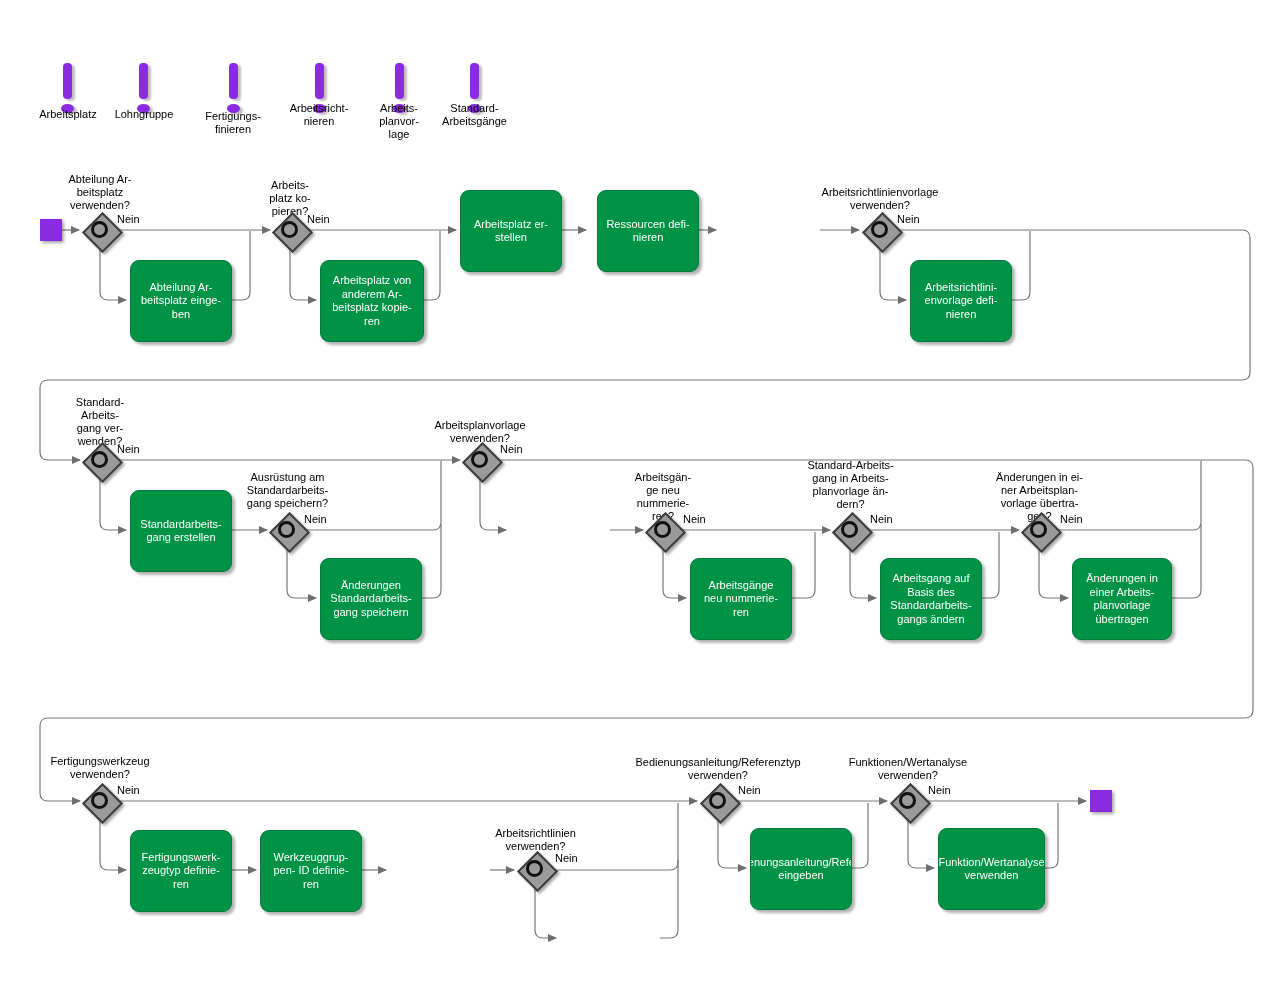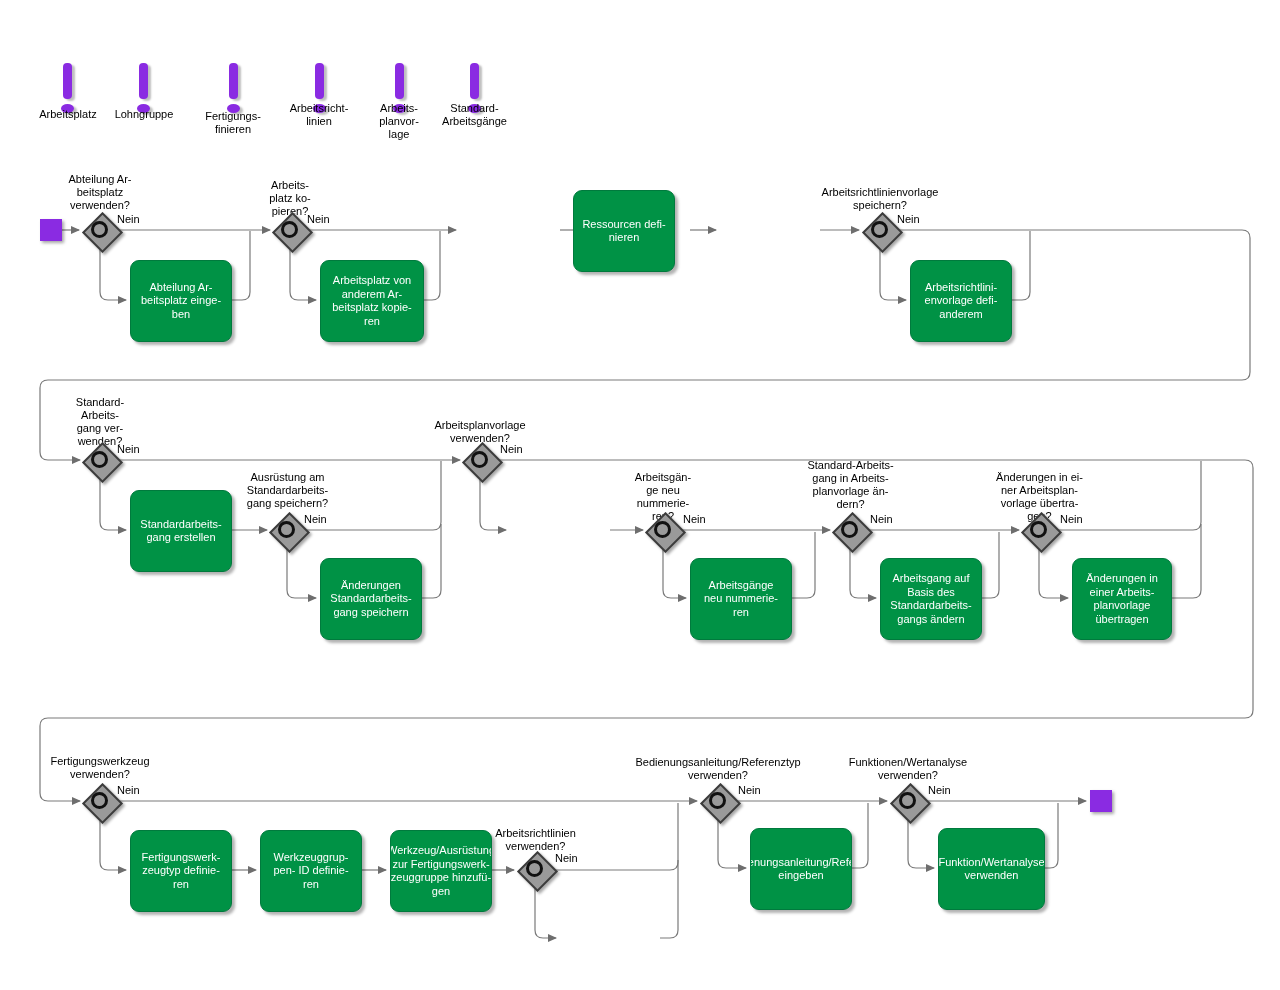--- a/index.html
+++ b/index.html
@@ -101,21 +101,21 @@
   <div class="icon-label" style="left:99px;top:108px;width:90px">Lohngruppe</div>
 
   <div class="icon-bar" style="left:229px;top:63px"></div>
   <div class="icon-dot" style="left:227px;top:104px"></div>
   <div class="icon-label" style="left:188px;top:110px;width:90px">Fertigungs-
 finieren</div>
 
   <div class="icon-bar" style="left:315px;top:63px"></div>
   <div class="icon-dot" style="left:313px;top:104px"></div>
   <div class="icon-label" style="left:274px;top:102px;width:90px">Arbeitsricht-
-linien</div>
+nieren</div>
 
   <div class="icon-bar" style="left:395px;top:63px"></div>
   <div class="icon-dot" style="left:393px;top:104px"></div>
   <div class="icon-label" style="left:364px;top:102px;width:70px">Arbeits-
 planvor-
 lage</div>
 
   <div class="icon-bar" style="left:470px;top:63px"></div>
   <div class="icon-dot" style="left:468px;top:104px"></div>
   <div class="icon-label" style="left:427px;top:102px;width:95px">Standard-
@@ -124,25 +124,27 @@
   <div class="sq" style="left:40px;top:219px"></div>
   <div class="sq" style="left:1090px;top:790px"></div>
 
   <div class="task" style="left:130px;top:260px;width:100px;height:80px">Abteilung Ar-
 beitsplatz einge-
 ben</div>
   <div class="task" style="left:320px;top:260px;width:102px;height:80px">Arbeitsplatz von
 anderem Ar-
 beitsplatz kopie-
 ren</div>
-  <div class="task" style="left:573px;top:190px;width:100px;height:80px">Ressourcen defi-
+  <div class="task" style="left:460px;top:190px;width:100px;height:80px">Arbeitsplatz er-
+stellen</div>
+  <div class="task" style="left:597px;top:190px;width:100px;height:80px">Ressourcen defi-
 nieren</div>
   <div class="task" style="left:910px;top:260px;width:100px;height:80px">Arbeitsrichtlini-
 envorlage defi-
-anderem</div>
+nieren</div>
   <div class="task" style="left:130px;top:490px;width:100px;height:80px">Standardarbeits-
 gang erstellen</div>
   <div class="task" style="left:320px;top:558px;width:100px;height:80px">Änderungen
 Standardarbeits-
 gang speichern</div>
   <div class="task" style="left:690px;top:558px;width:100px;height:80px">Arbeitsgänge
 neu nummerie-
 ren</div>
   <div class="task" style="left:880px;top:558px;width:100px;height:80px">Arbeitsgang auf
 Basis des
@@ -151,37 +153,33 @@
   <div class="task" style="left:1072px;top:558px;width:98px;height:80px">Änderungen in
 einer Arbeits-
 planvorlage
 übertragen</div>
   <div class="task" style="left:130px;top:830px;width:100px;height:80px">Fertigungswerk-
 zeugtyp definie-
 ren</div>
   <div class="task" style="left:260px;top:830px;width:100px;height:80px">Werkzeuggrup-
 pen- ID definie-
 ren</div>
-  <div class="task" style="left:390px;top:830px;width:100px;height:80px">Werkzeug/Ausrüstung
-zur Fertigungswerk-
-zeuggruppe hinzufü-
-gen</div>
   <div class="task" style="left:750px;top:828px;width:100px;height:80px">Bedienungsanleitung/Referenz
 eingeben</div>
   <div class="task" style="left:938px;top:828px;width:105px;height:80px">Funktion/Wertanalyse
 verwenden</div>
 
   <div class="dlabel" style="left:40px;top:173px;width:120px">Abteilung Ar-
 beitsplatz
 verwenden?</div>
   <div class="dlabel" style="left:245px;top:179px;width:90px">Arbeits-
 platz ko-
 pieren?</div>
   <div class="dlabel" style="left:795px;top:186px;width:170px">Arbeitsrichtlinienvorlage
-speichern?</div>
+verwenden?</div>
   <div class="dlabel" style="left:55px;top:396px;width:90px">Standard-
 Arbeits-
 gang ver-
 wenden?</div>
   <div class="dlabel" style="left:230px;top:471px;width:115px">Ausrüstung am
 Standardarbeits-
 gang speichern?</div>
   <div class="dlabel" style="left:420px;top:419px;width:120px">Arbeitsplanvorlage
 verwenden?</div>
   <div class="dlabel" style="left:618px;top:471px;width:90px">Arbeitsgän-

